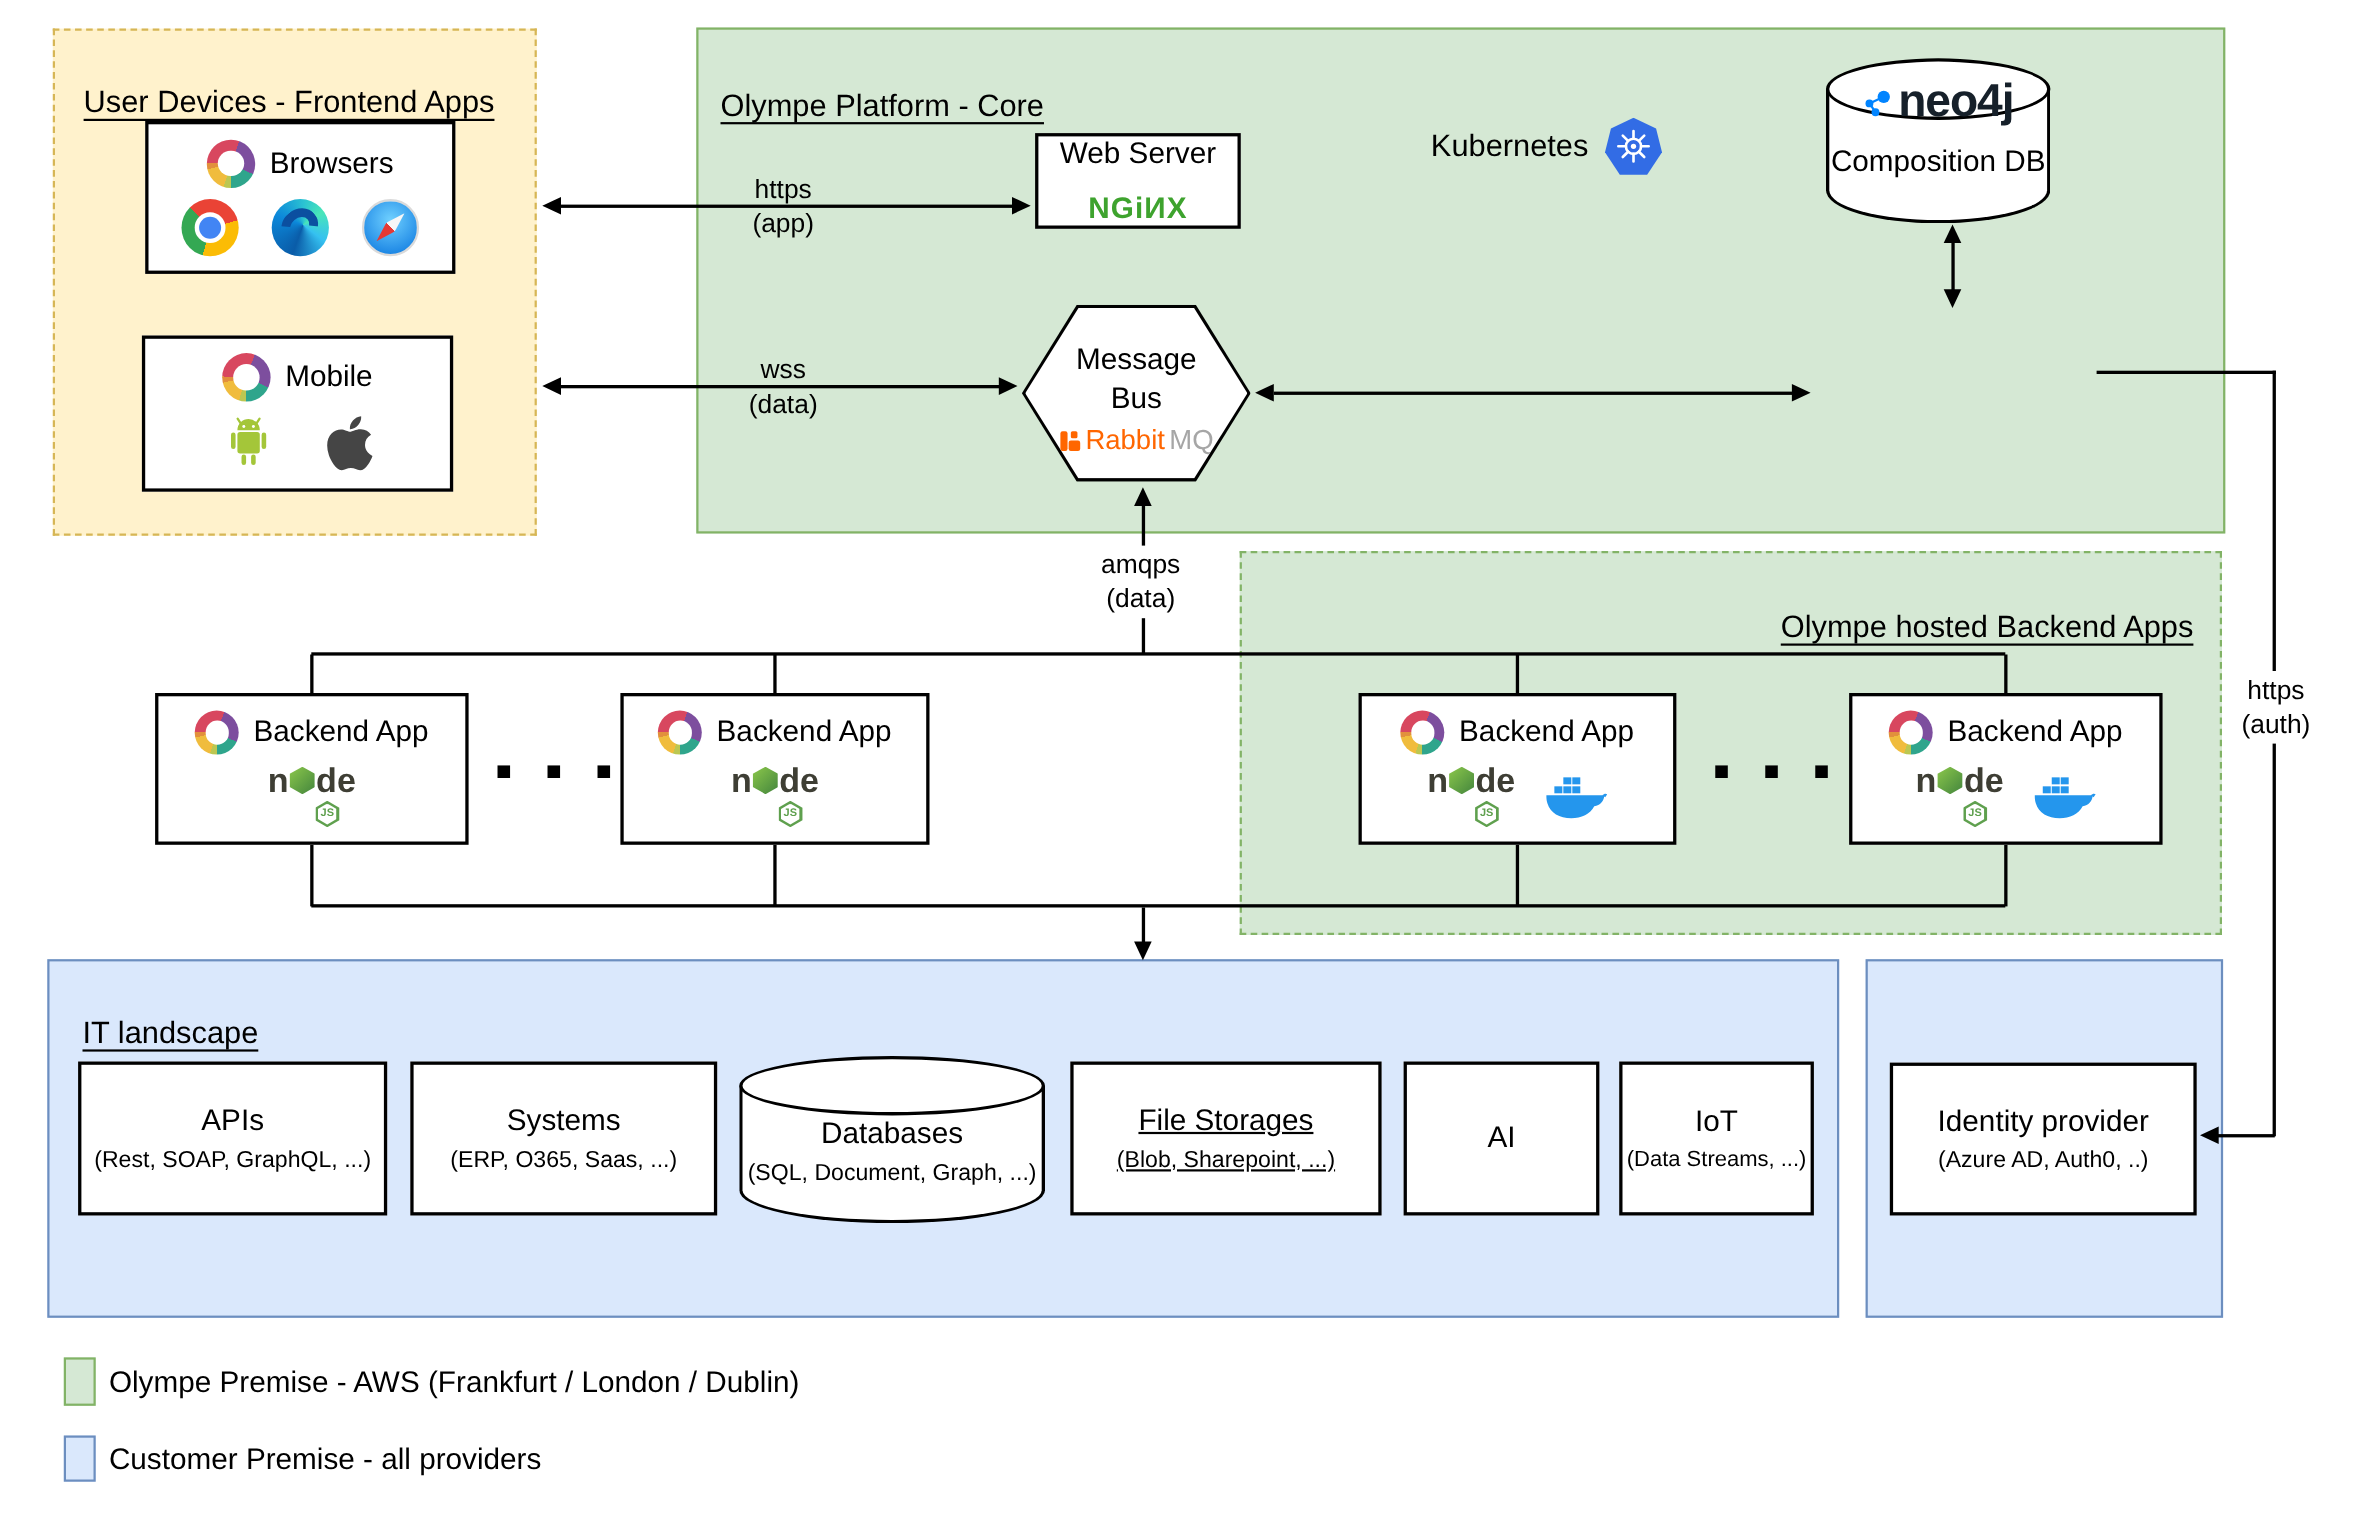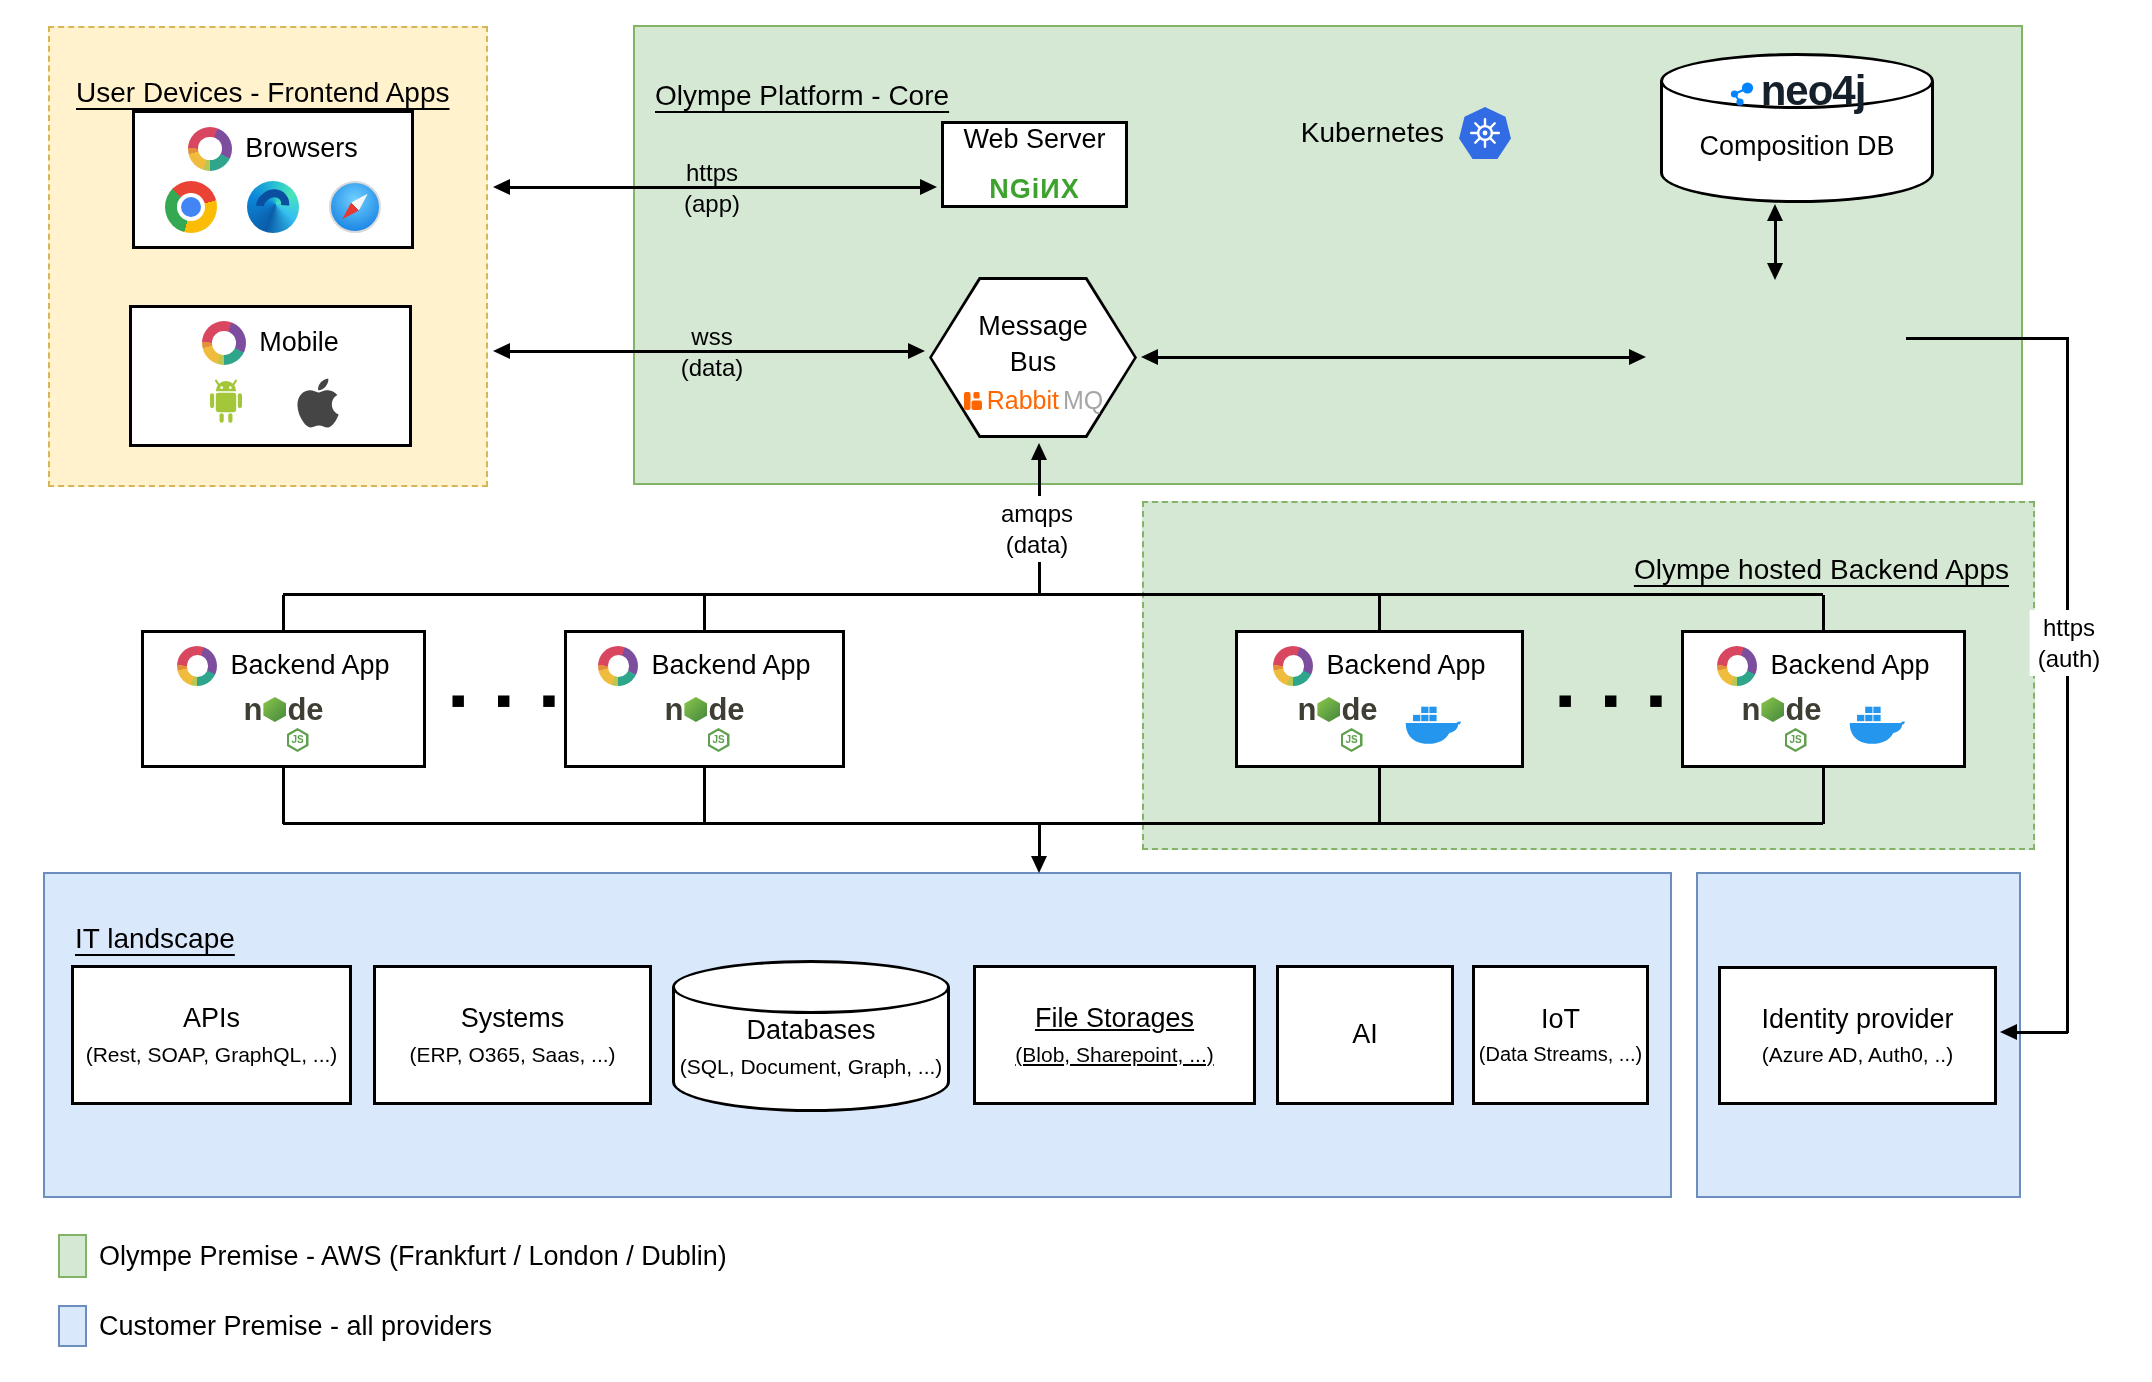--- a/index.html
+++ b/index.html
@@ -5,21 +5,21 @@
   html,body{margin:0;padding:0;background:#fff;}
   #canvas{position:relative;width:2152px;height:1382px;background:#fff;
           font-family:"Liberation Sans","DejaVu Sans",sans-serif;color:#000;overflow:hidden;}
 
   
   .zone{position:absolute;box-sizing:border-box;z-index:0;}
   .zone-title{position:absolute;font-size:28px;font-weight:400;text-decoration:underline;
               text-underline-offset:6px;white-space:nowrap;z-index:1;}
   .z-yellow{background:#FFF2CC;border:2px dashed #D6B656;}
   .z-green{background:#D5E8D4;border:2px solid #82B366;}
-  .z-green-dash{background:#D5E8D4;border:2px dashed #82B366;margin-left:15px;}
+  .z-green-dash{background:#D5E8D4;border:2px dashed #82B366;}
   .z-blue{background:#DAE8FC;border:2px solid #6C8EBF;}
   .z-blue-dash{background:#DAE8FC;border:2px dashed #6C8EBF;}
 
   
   .node{position:absolute;background:#fff;border:3px solid #000;box-sizing:border-box;
         display:flex;flex-direction:column;align-items:center;justify-content:center;z-index:3;}
   .node-label{font-size:27px;line-height:1.15;white-space:nowrap;}
   .sub{font-size:21px;margin-top:8px;white-space:nowrap;}
   .head-row{display:flex;align-items:center;gap:13px;}
   .icon-row{display:flex;align-items:center;gap:30px;margin-top:10px;}
@@ -202,21 +202,21 @@
           <rect x="1" y="1" width="6.5" height="18" rx="2"></rect>
           <rect x="8.5" y="9.5" width="10.5" height="9.5" rx="2"></rect>
           <rect x="10.5" y="1" width="6" height="6.5" rx="1.5"></rect>
         </svg>
         <span class="rabbit-word">Rabbit</span>
           <span class="mq-word">MQ</span>
       </span>
     </div>
   </div>
 
-  <div class="cylinder" style="left:1660px;top:53px;width:274px;height:150px;">
+  <div class="cylinder" style="left:1660px;top:53px;width:204px;height:150px;">
     <i class="cyl-body" style="top:28px;"></i>
     <i class="cyl-top" style="height:56px;"></i>
     <div class="cyl-content">
       <div class="neo-row">
         <svg viewBox="0 0 26 26" width="26" height="26" style="margin-top:14px;">
           <g stroke="#0184FF" stroke-width="2">
               <line x1="18.5" y1="7" x2="5.5" y2="13"></line>
               <line x1="5.5" y1="13" x2="11" y2="21"></line>
             </g>
           <g fill="#0184FF">

